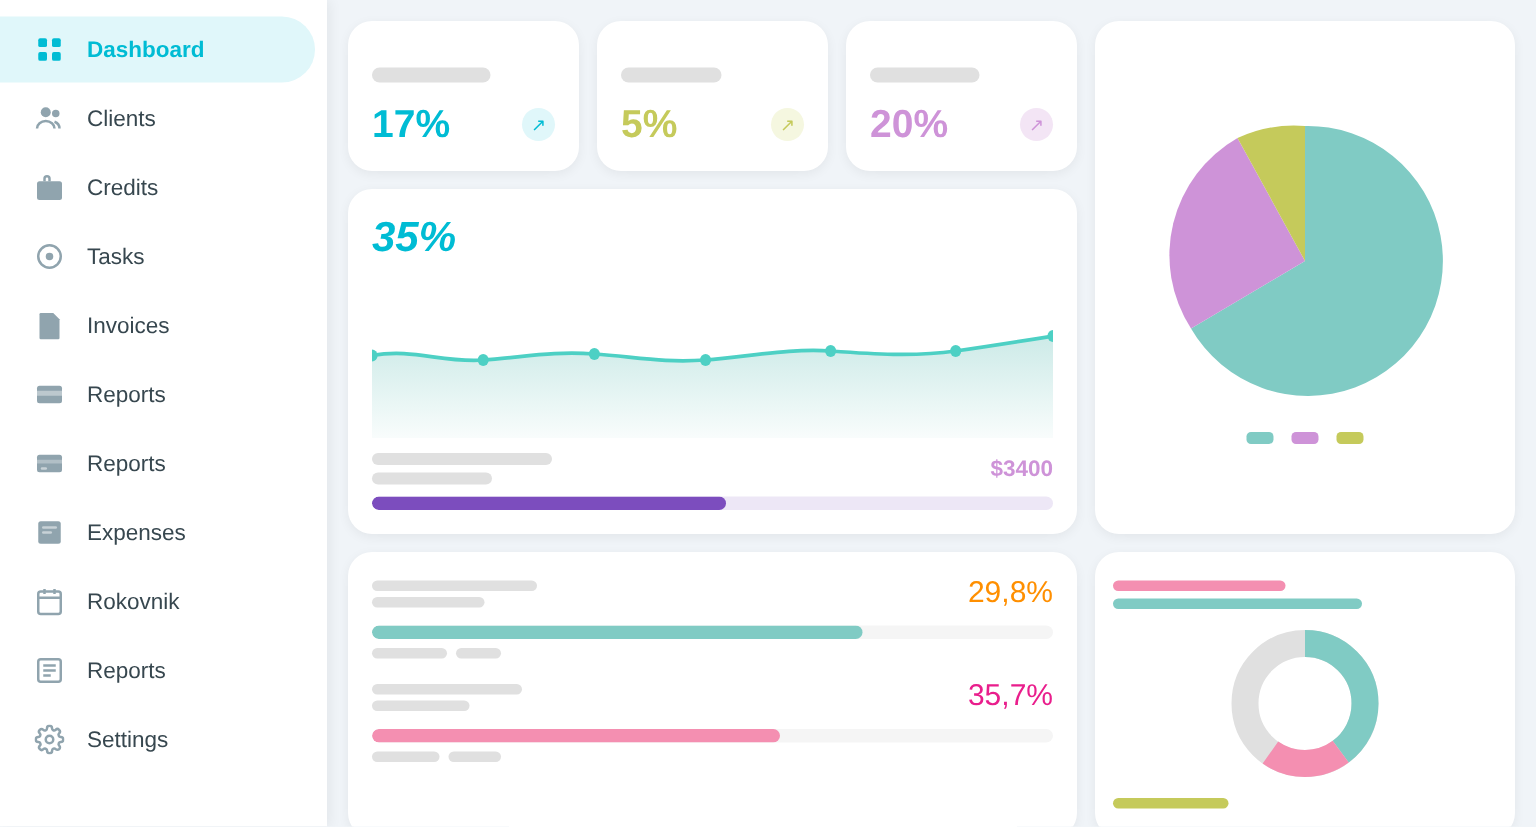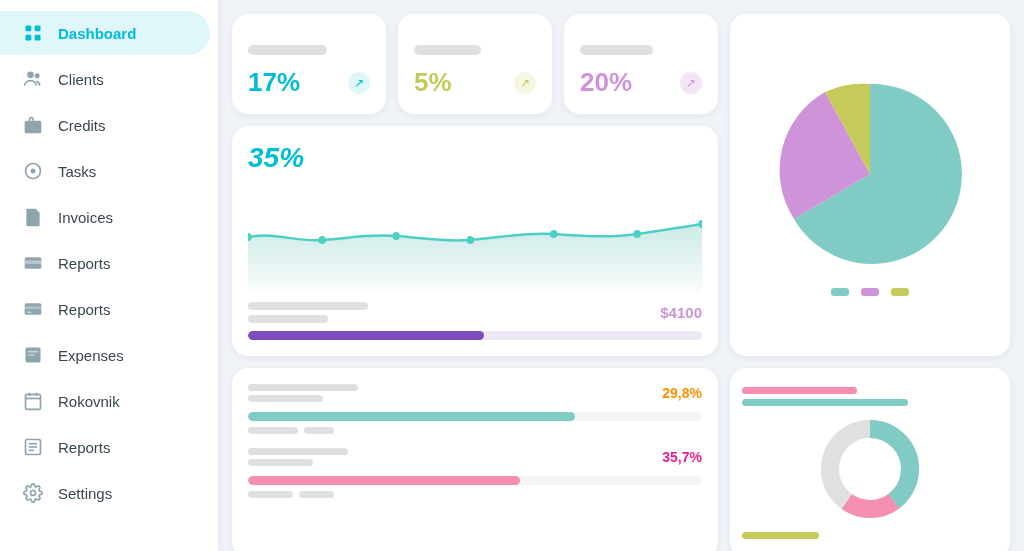--- a/index.html
+++ b/index.html
@@ -231,22 +231,22 @@
       display: flex;
       flex-direction: column;
       gap: 14px;
     }
     .bottom-stat-row {
       display: flex;
       flex-direction: column;
       gap: 6px;
     }
     .bottom-stat-pct {
-      font-size: 14px;
-      font-weight: 700;
+      font-size: 20px;
+      font-weight: 400;
     }
     .pct-orange { color: #ff8f00; }
     .pct-pink { color: #e91e8c; }
 
     .bottom-bar-row {
       display: flex;
       flex-direction: column;
       gap: 4px;
     }
     .bottom-gray-bar {
@@ -513,21 +513,21 @@
         <circle cx="330" cy="52" r="4" fill="#4dd0c4"></circle>
         <circle cx="420" cy="52" r="4" fill="#4dd0c4"></circle>
         <circle cx="490" cy="42" r="4" fill="#4dd0c4"></circle>
       </svg>
     </div>
     <div class="line-bottom-section">
       <div class="gray-bars-left">
         <div class="gray-bar" style="width:120px;"></div>
         <div class="gray-bar" style="width:80px;"></div>
       </div>
-      <span class="dollar-amount">$4100</span>
+      <span class="dollar-amount">$3400</span>
     </div>
     <div class="progress-bar-row">
       <div class="progress-track">
         <div class="progress-fill-purple" style="width:52%;"></div>
       </div>
     </div>
   </div>
 
   <div class="card bottom-left-card" style="grid-column:1/4; grid-row:3;">
 

